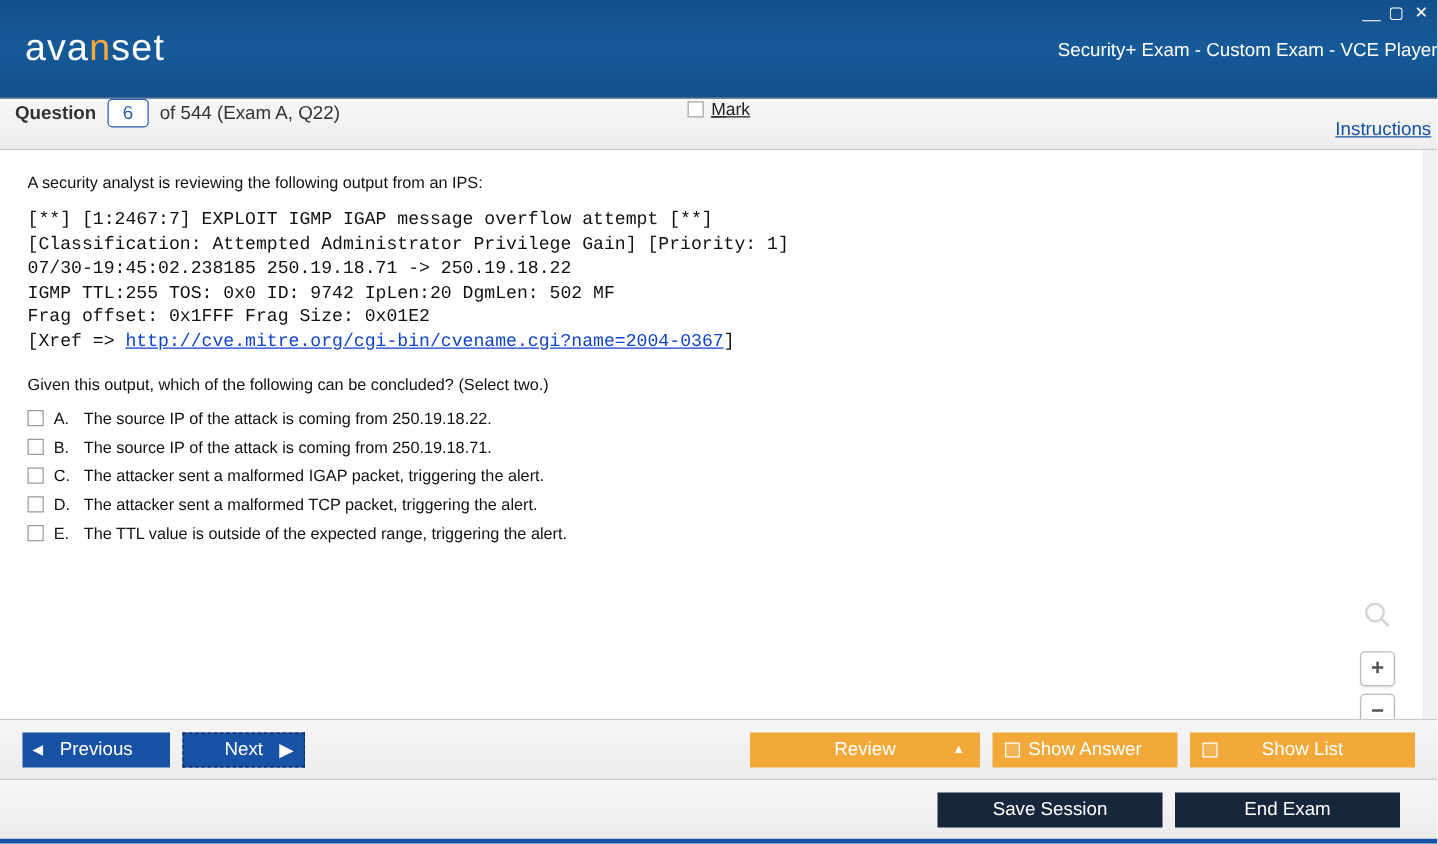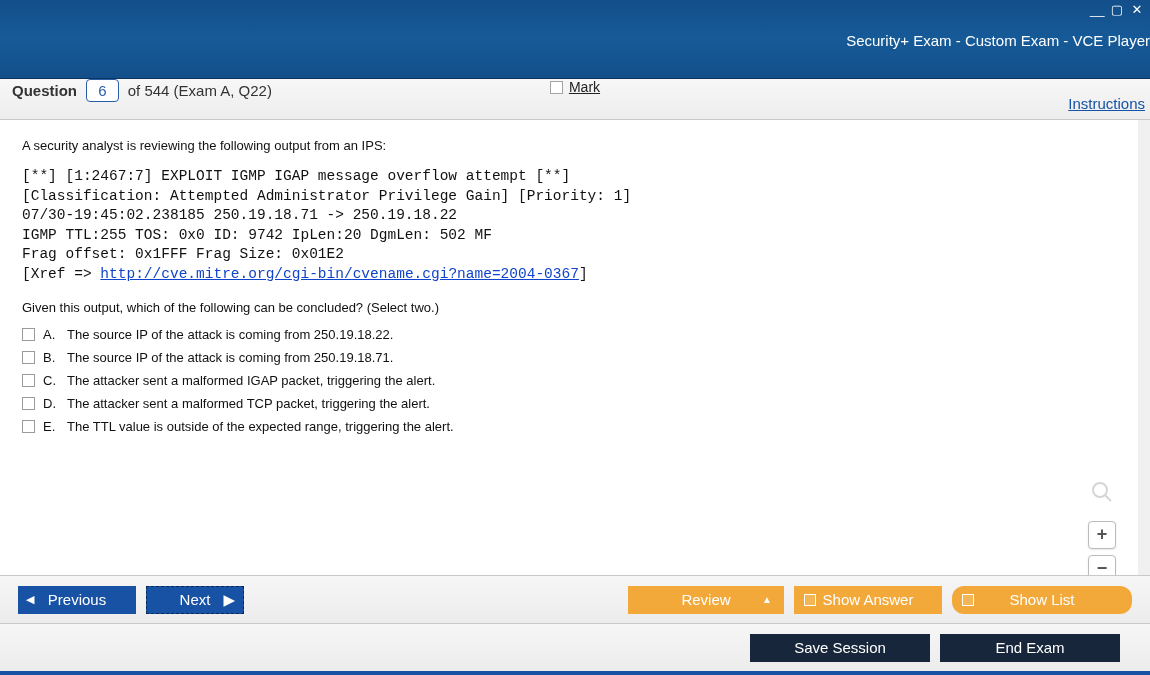--- a/index.html
+++ b/index.html
@@ -169,24 +169,24 @@
     cursor:pointer;
     border:none;
     position:relative;
   }
   .btn-blue { background:#1752a5; width:118px; }
   .btn-blue .tri { font-size:11px; }
   .btn-prev .tri { position:absolute; left:8px; }
   .btn-next { background:#1752a5; width:98px; border:1px dashed #0a2a58; }
   .btn-next .tri { position:absolute; right:8px; }
   .btn-orange { background:#f3a93a; }
-  .btn-review { width:156px; position:relative; }
+  .btn-review { width:184px; position:relative; }
   .btn-review .tri-up { position:absolute; right:12px; font-size:10px; }
   .btn-answer { width:148px; }
-  .btn-list { width:180px;border-radius:12px; }
+  .btn-list { width:180px; }
   .ck-in-btn {
     width:12px; height:12px; border:1px solid #fff;
     position:absolute; left:10px; background:rgba(255,255,255,.15);
   }
   .flex-spacer { flex:1; }
   
   .bottombar {
     height:48px;
     border-top:1px solid #c9c9c9;
     background: linear-gradient(#f6f6f6,#ececec);
@@ -203,20 +203,23 @@
   
   .baseline {
     height:4px;
     background:#1752a5;
   }
 </style>
 </head>
 <body>
 
 <div class="titlebar">
+  <div class="logo">
+    <span class="av1">ava</span><span class="av2">n</span><span class="av1">set</span>
+  </div>
   <div class="title-text">Security+ Exam - Custom Exam - VCE Player</div>
   <div class="win-controls">
     <span>__</span>
     <span>▢</span>
     <span>✕</span>
   </div>
 </div>
 
 <div class="qheader">
   <div class="mark-wrap">

